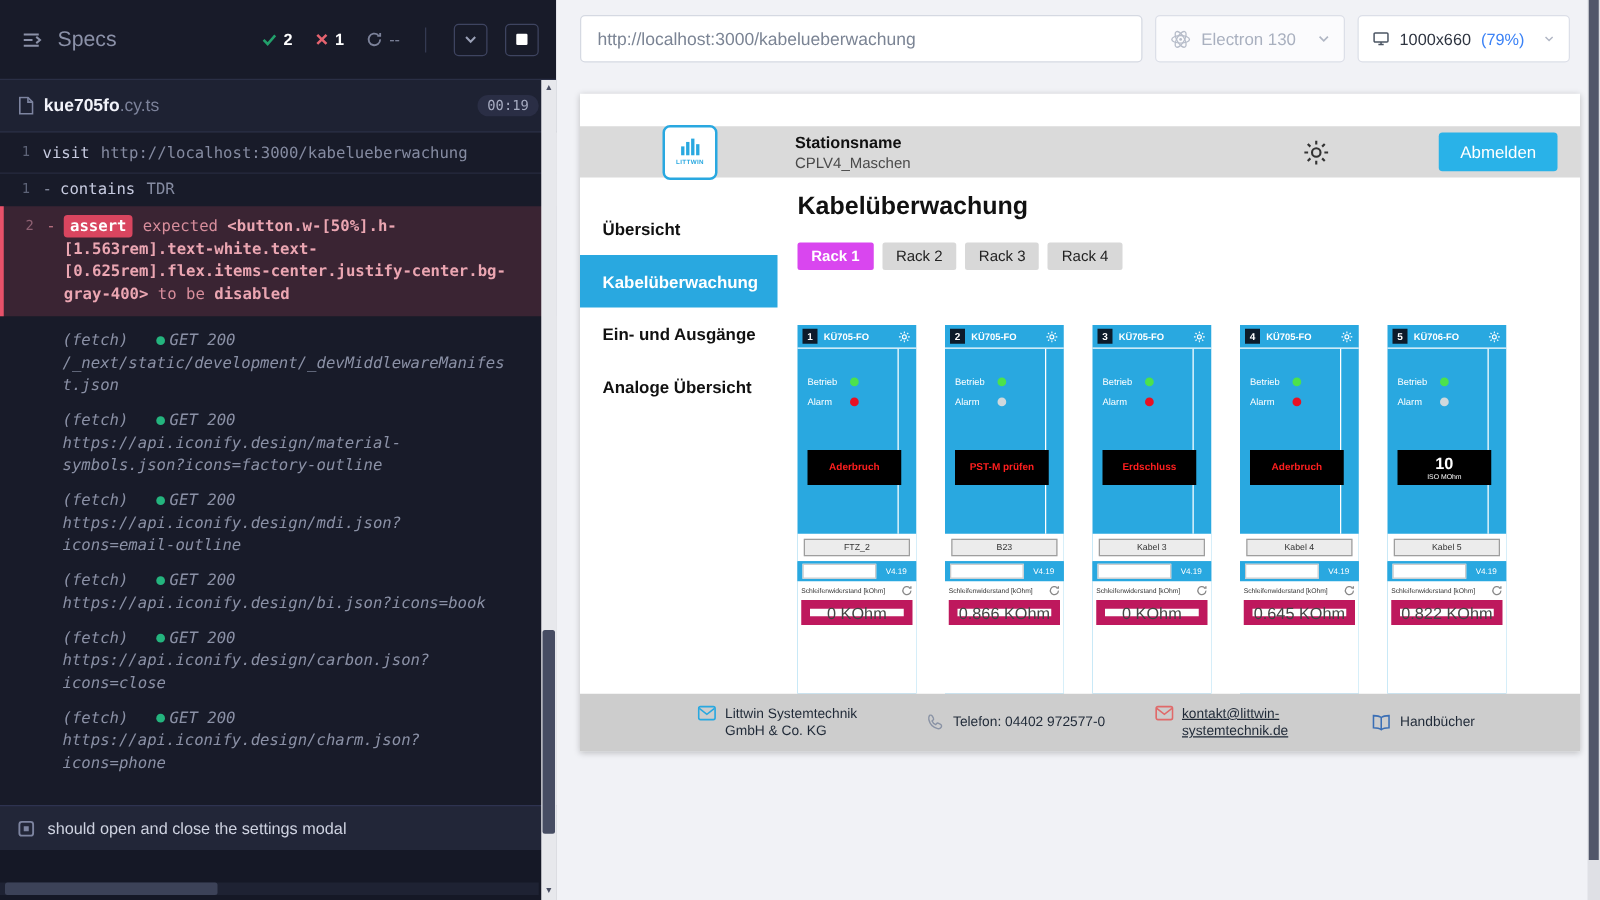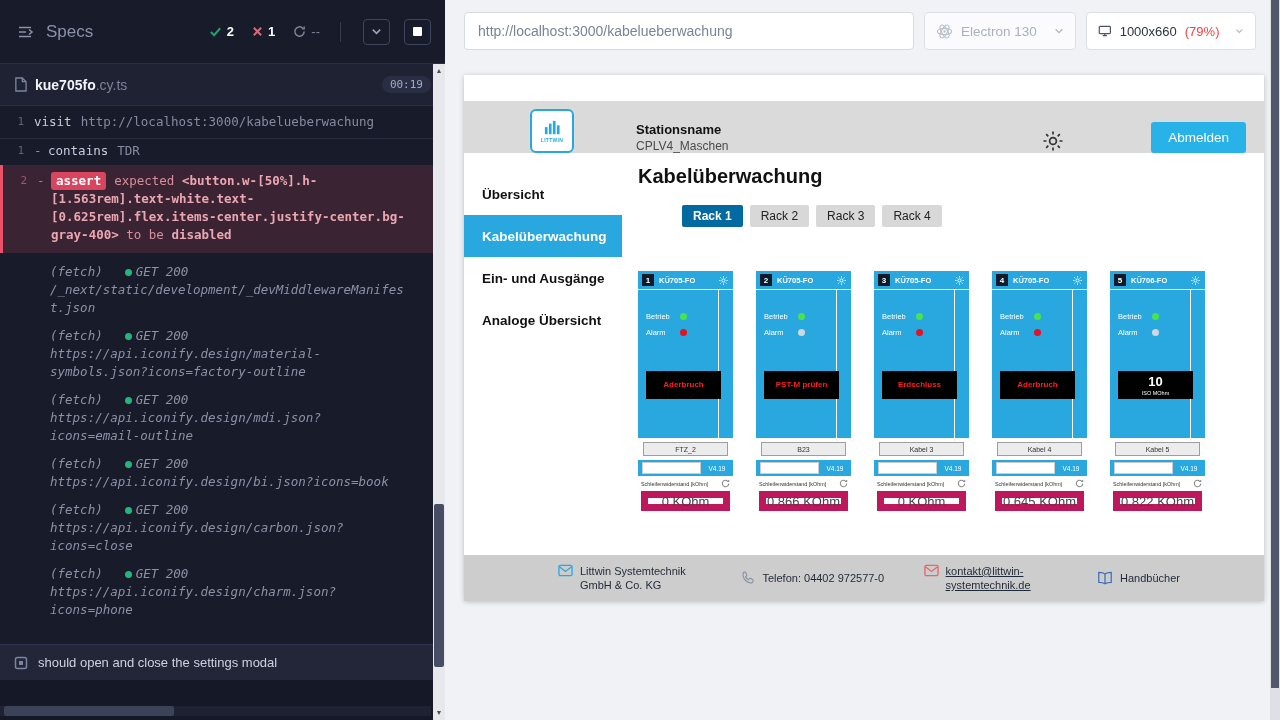--- a/index.html
+++ b/index.html
@@ -56,45 +56,45 @@
   .v-thumb { position:absolute; left:1px; right:1px; top:440px; height:163px; background:#474d63; border-radius:2px; cursor:pointer; }
 
   
   .right { flex:1; display:flex; flex-direction:column; position:relative; background:#f1f2f6; min-width:0; }
   .toolbar { height:62px; display:flex; align-items:center; gap:10px; padding:0 24px 0 19px; flex:none; }
   .url-input { flex:1; height:38px; border:1px solid #d5d9e2; border-radius:4px; background:#fff; color:#7b8494; font-size:14px; padding:0 13px; font-family:"Liberation Sans", sans-serif; outline:none; min-width:0; }
   .select-box { height:38px; border:1px solid #dcdfe8; border-radius:4px; display:flex; align-items:center; gap:8px; padding:0 11px; cursor:pointer; flex:none; }
   .browser-box { width:152px; background:#fbfbfd; color:#a9b0bf; font-size:13.5px; }
   .size-box { width:170px; background:#fff; font-size:13px; }
   .size-main { color:#2e3440; }
-  .size-zoom { color:#ef4444; }
+  .size-zoom { color:#3b82f6; }
   .select-box .grow { flex:1; }
 
   .preview { margin:13px 16px 0 19px; width:800px; height:526px; background:#fff; box-shadow:0 1px 5px rgba(0,0,0,.22); display:flex; flex-direction:column; flex:none; }
   .app-pad { height:26px; flex:none; }
 
-  .app-header { height:52px; background:#dadada; display:flex; align-items:flex-end; padding:0 16px 0 0; flex:none; }
+  .app-header { height:41px; background:#dadada; display:flex; align-items:center; padding:0 16px 0 0; flex:none; }
   .logo { width:44px; height:44px; background:#fff; border:2px solid #29a8e0; border-radius:6px; margin-left:66px; display:flex; flex-direction:column; align-items:center; justify-content:center; gap:1px; flex:none; }
   .logo-text { font-size:5px; font-weight:bold; color:#29a8e0; letter-spacing:.3px; }
   .station { margin-left:62px; }
   .station-label { font-size:13px; font-weight:bold; color:#111; }
   .station-value { font-size:12px; color:#4a4a4a; margin-top:2px; }
   .app-header .spacer { flex:1; }
   .hdr-gear { margin-right:86px; cursor:pointer; display:flex; }
   .logout-btn { background:#29b2e8; color:#fff; border:none; border-radius:3px; padding:8px 17px; font-size:13.5px; font-family:"Liberation Sans", sans-serif; cursor:pointer; margin-right:2px; }
 
   .app-body { flex:1; display:flex; overflow:hidden; min-height:0; }
   .nav { width:158px; padding-top:20px; flex:none; }
   .nav-item { height:42px; display:flex; align-items:center; padding-left:18px; font-size:13.5px; font-weight:bold; color:#111; cursor:pointer; }
   .nav-item.active { background:#29a8e0; color:#fff; }
   .app-main { flex:1; padding:12px 14px 0 16px; overflow:hidden; min-width:0; }
   .page-title { font-size:20px; font-weight:bold; color:#111; }
   .tabs { display:flex; gap:7px; margin-top:17px; }
   .tab { font-size:12px; padding:4px 11px; background:#d8d8d8; color:#222; border-radius:2px; cursor:pointer; }
-  .tab.active { background:#0369a1; color:#fff; font-weight:bold;margin-left:44px; }
+  .tab.active { background:#d946ef; color:#fff; font-weight:bold; }
 
   .cards { display:flex; gap:23px; margin-top:44px; }
   .card { width:95px; height:310px; background:#29a8e0; display:flex; flex-direction:column; flex:none; font-family:"Liberation Sans", sans-serif; }
   .card-top { height:19px; display:flex; align-items:center; padding:0 4px; border-bottom:1px solid #fff; flex:none; }
   .card-num { width:12px; height:12px; background:#0d1b2a; color:#fff; font-size:8px; font-weight:bold; display:flex; align-items:center; justify-content:center; flex:none; }
   .card-model { font-size:7.5px; font-weight:bold; color:#fff; margin-left:5px; white-space:nowrap; }
   .card-gear { margin-left:auto; display:flex; cursor:pointer; }
   .card-leds { position:relative; padding:22px 6px 0 6px; height:148px; flex:none; }
   .card-leds::before { content:""; position:absolute; top:0; bottom:0; right:14px; width:1px; background:#fff; }
   .led-row { display:flex; align-items:center; gap:6px; margin-bottom:7px; padding-left:2px; position:relative; }

